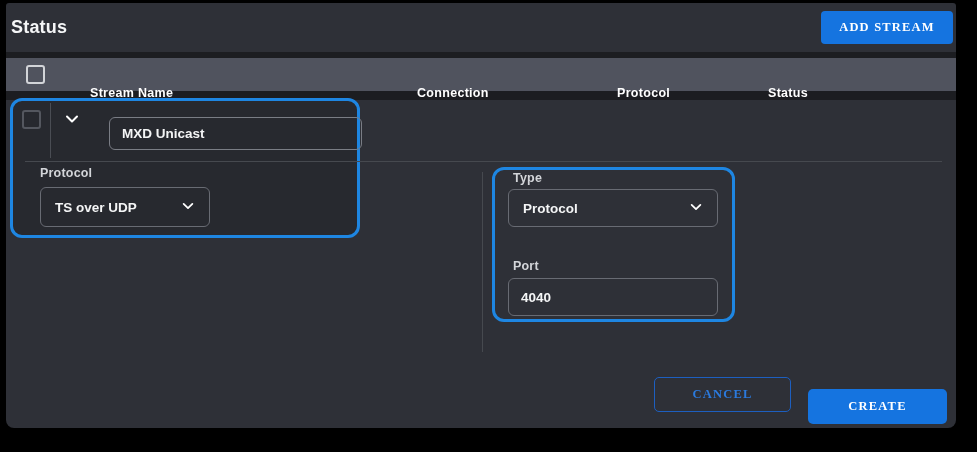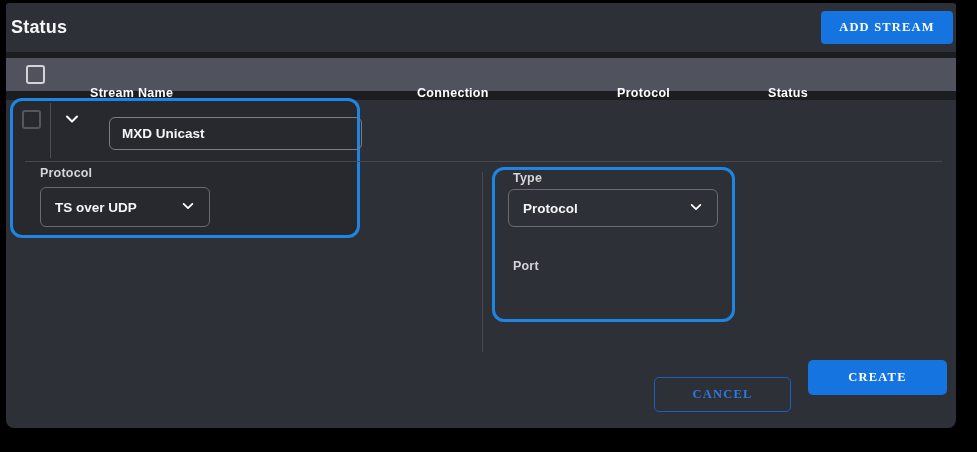--- a/index.html
+++ b/index.html
@@ -61,21 +61,21 @@
   .select{position:absolute;box-sizing:border-box;border:1px solid #686b73;border-radius:6px;
           display:flex;align-items:center;justify-content:space-between;padding:0 14px;
           color:#f4f5f6;font-weight:bold;font-size:13.5px;cursor:pointer;background:transparent;}
   .protocol-select{left:34px;top:87px;width:170px;height:40px;gap:18px;}
   .type-select{left:502px;top:89px;width:210px;height:38px;}
   .port-input{left:502px;top:178px;width:210px;height:38px;}
 
   .cancel-btn{position:absolute;left:648px;top:277px;width:137px;height:35px;
               background:transparent;border:1px solid #1d5fc0;border-radius:5px;
               color:#2b7ade;}
-  .create-btn{position:absolute;left:802px;top:260px;width:139px;height:35px;border-radius:5px;}
+  .create-btn{position:absolute;left:802px;top:289px;width:139px;height:35px;border-radius:5px;}
 </style>
 </head>
 <body>
 
 <div class="stage">
   <div class="panel">
 
     <div class="titlebar">
       <div class="title">Status</div>
       <button class="btn btn-primary add-btn">ADD STREAM</button>
@@ -130,19 +130,20 @@
       <div class="select type-select">
         <span>Protocol</span>
         <span>
           <svg width="14" height="14" viewBox="0 0 16 16">
             <polyline points="3,5.5 8,10.5 13,5.5" fill="none" stroke="#ffffff" stroke-width="2" stroke-linecap="round" stroke-linejoin="round"></polyline>
           </svg>
         </span>
       </div>
 
       <span class="field-label port-label">Port</span>
+      <input class="text-input port-input" type="text" value="4040" style="">
 
       <button class="btn cancel-btn">CANCEL</button>
       <button class="btn btn-primary create-btn">CREATE</button>
     </div>
 
   </div>
 </div>
 
 </body></html>

